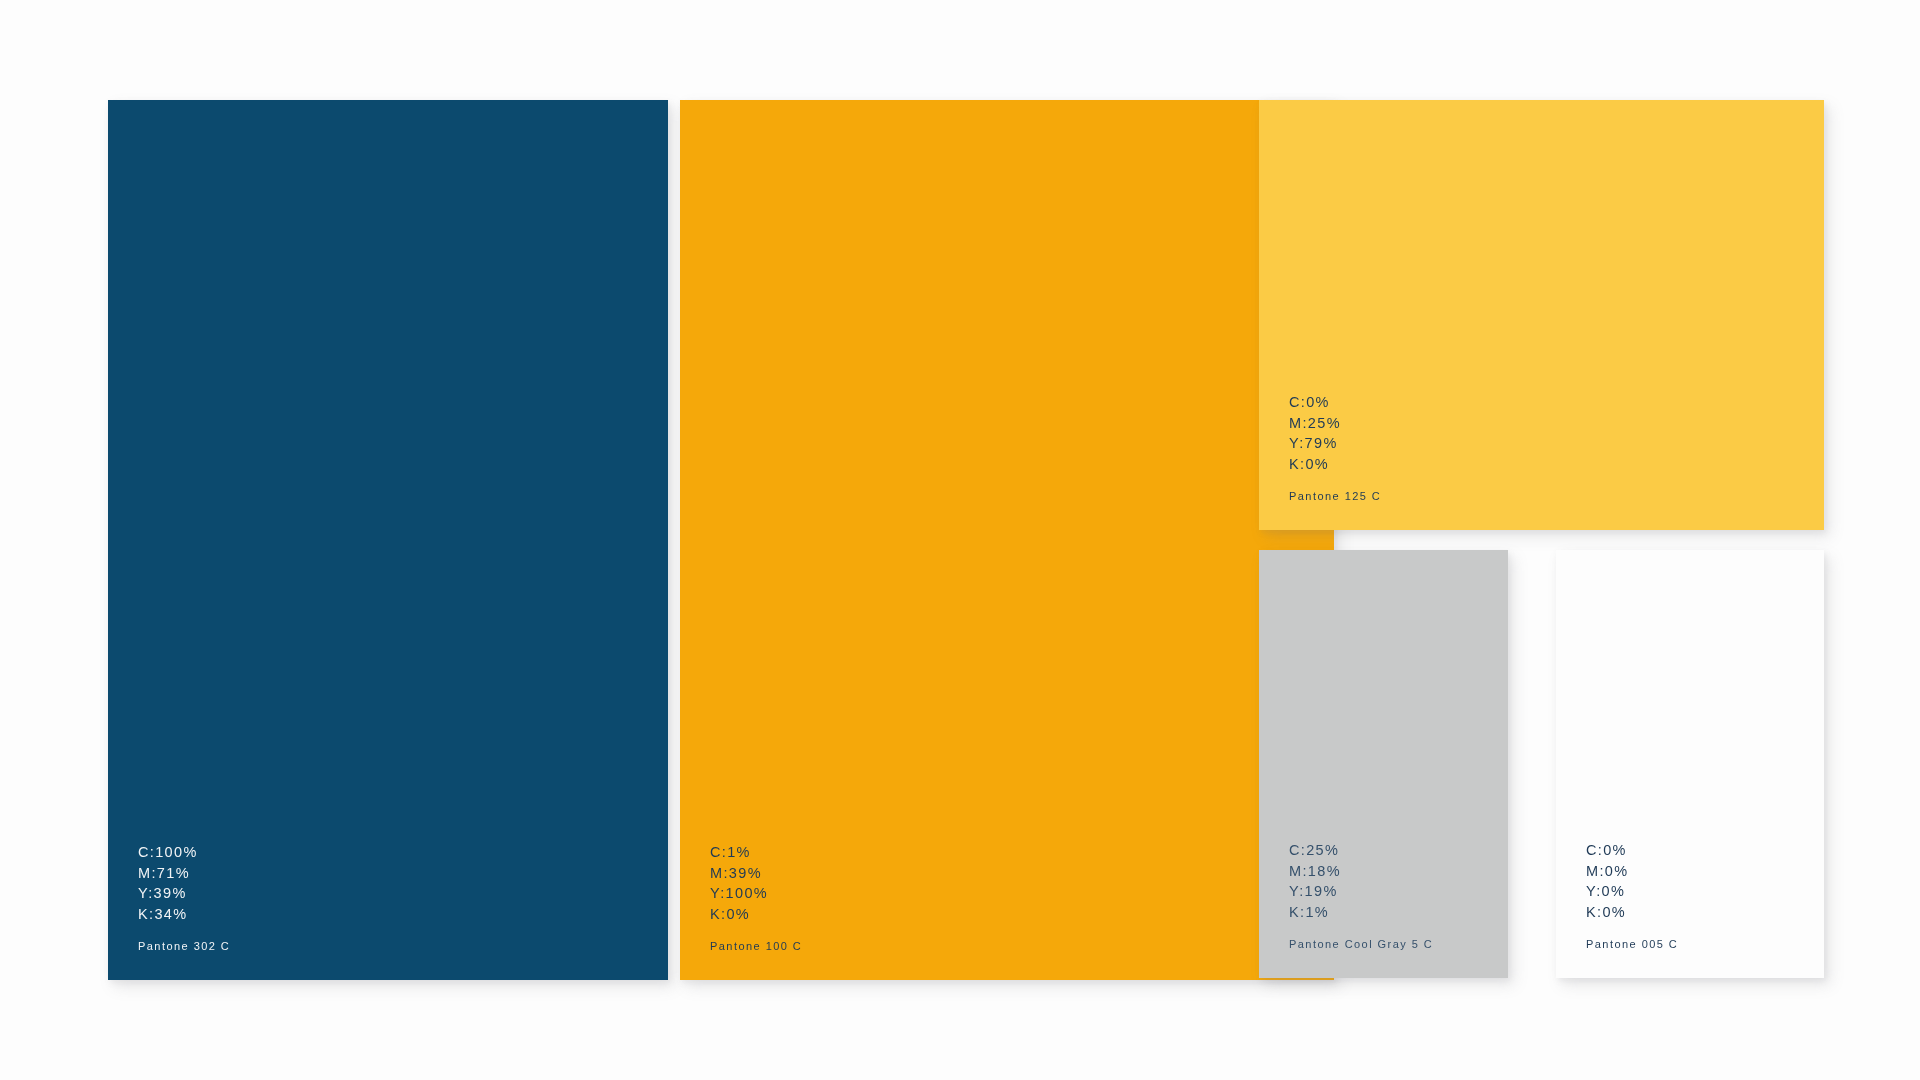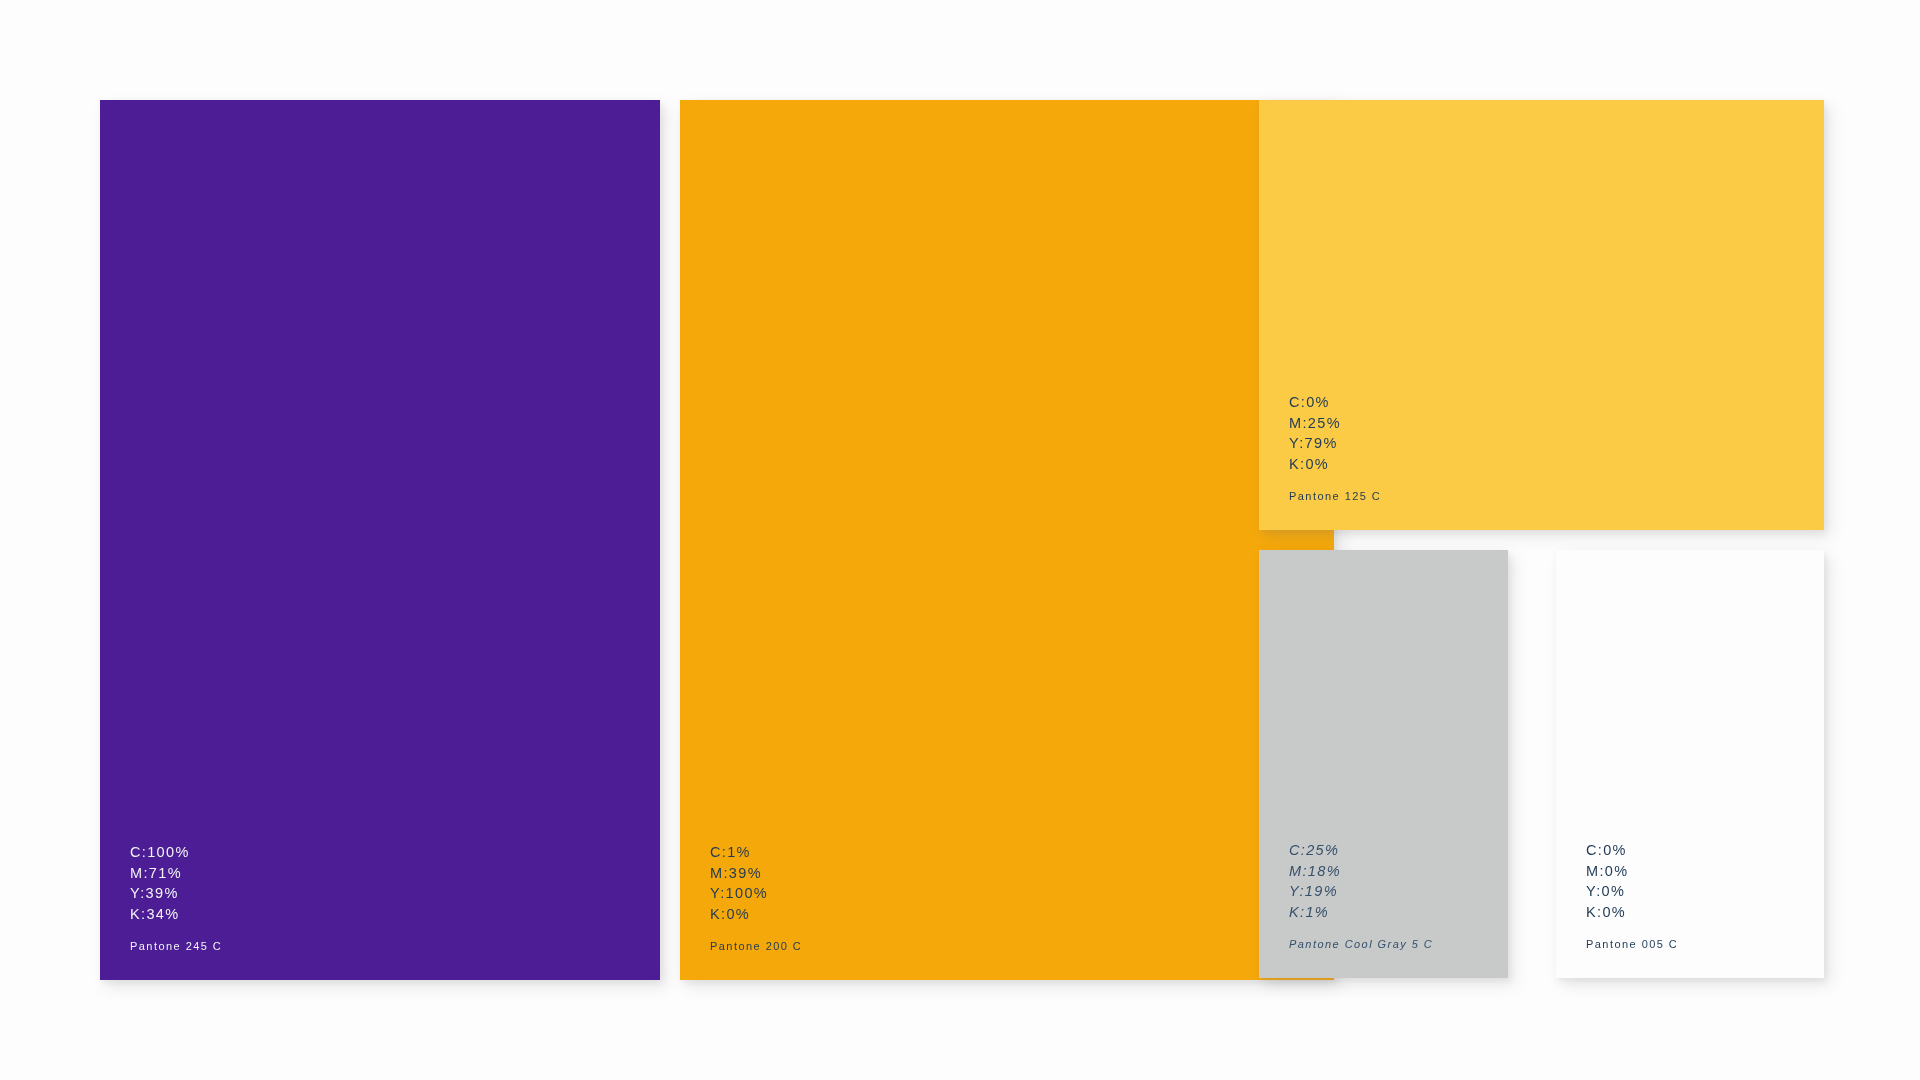--- a/index.html
+++ b/index.html
@@ -28,21 +28,21 @@
     box-sizing: border-box;
     overflow: hidden;
     box-shadow: 6px 7px 14px rgba(120, 120, 125, 0.16),
                 2px 3px 6px rgba(120, 120, 125, 0.10);
   }
 
   
   .swatch--navy   { left: 100px;  top: 100px; width: 560px; height: 880px; }
   .swatch--orange { left: 680px;  top: 100px; width: 654px; height: 880px; }
   .swatch--yellow { left: 1259px; top: 100px; width: 565px; height: 430px; }
-  .swatch--gray   { left: 1259px; top: 550px; width: 249px; height: 428px; font-style: italic; }
+  .swatch--gray   { left: 1259px; top: 550px; width: 249px; height: 428px; }
   .swatch--white  { left: 1556px; top: 550px; width: 268px; height: 428px; }
 
   
   .swatch-caption {
     position: absolute;
     left: 30px;
     bottom: 28px;
     line-height: 1;
     user-select: none;
   }
@@ -79,41 +79,41 @@
   .text-dark .pantone-name { color: #1f3a56; }
 
   .text-dark-gray .cmyk-line,
   .text-dark-gray .pantone-name { color: #35506b; }
 </style>
 </head>
 <body>
 
 <div class="palette-board">
 
-  <div class="swatch swatch--navy text-light" style="background:#4c1d95;">
+  <div class="swatch swatch--navy text-light" style="background:#0c4a6e;margin-left:8px;">
     <div class="swatch-caption">
       <ul class="cmyk-list">
         <li class="cmyk-line">C:100%</li>
         <li class="cmyk-line">M:71%</li>
         <li class="cmyk-line">Y:39%</li>
         <li class="cmyk-line">K:34%</li>
       </ul>
-      <div class="pantone-name">Pantone 245 C</div>
+      <div class="pantone-name">Pantone 302 C</div>
     </div>
   </div>
 
   <div class="swatch swatch--orange text-dark" style="background:#f5a80a;">
     <div class="swatch-caption">
       <ul class="cmyk-list">
         <li class="cmyk-line">C:1%</li>
         <li class="cmyk-line">M:39%</li>
         <li class="cmyk-line">Y:100%</li>
         <li class="cmyk-line">K:0%</li>
       </ul>
-      <div class="pantone-name">Pantone 200 C</div>
+      <div class="pantone-name">Pantone 100 C</div>
     </div>
   </div>
 
   <div class="swatch swatch--yellow text-dark" style="background:#fbcb45;">
     <div class="swatch-caption">
       <ul class="cmyk-list">
         <li class="cmyk-line">C:0%</li>
         <li class="cmyk-line">M:25%</li>
         <li class="cmyk-line">Y:79%</li>
         <li class="cmyk-line">K:0%</li>

